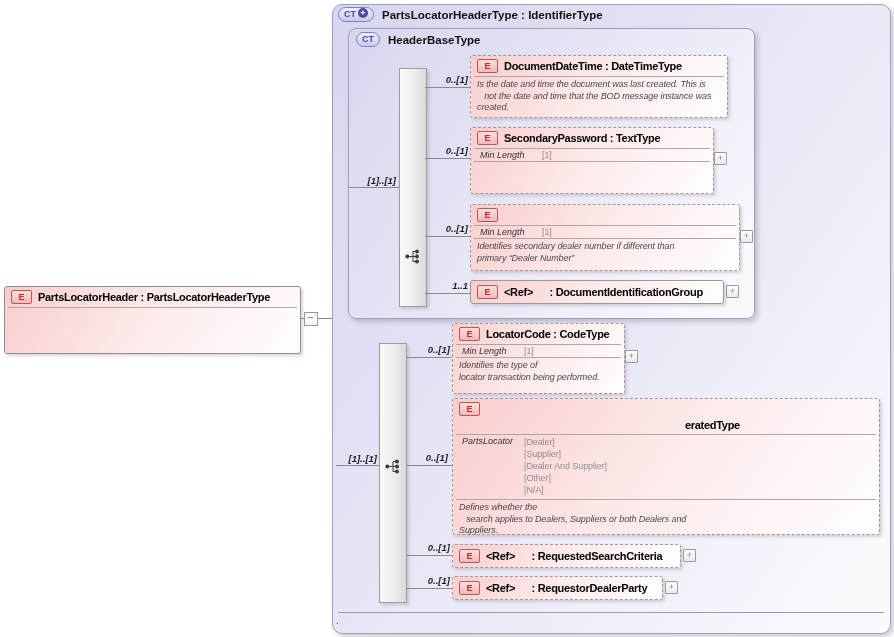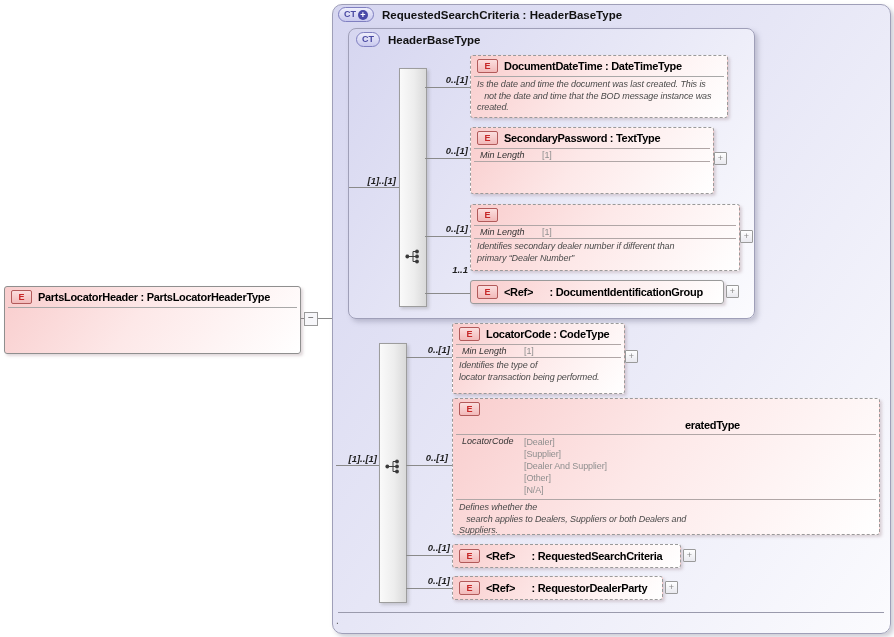--- a/index.html
+++ b/index.html
@@ -5,21 +5,21 @@
   html,body{margin:0;padding:0;background:#ffffff;}
   #canvas{position:relative;width:894px;height:637px;background:#ffffff;overflow:hidden;
           font-family:"Liberation Sans", sans-serif;}
 
   
   .ct-box{position:absolute;border:1px solid #9f9fb8;border-radius:10px;
           background:linear-gradient(125deg,#d6d6f0 0%,#e6e6f6 45%,#fbfbfe 100%);
           box-shadow:3px 3px 5px rgba(110,110,135,.35);}
   .ct-title{position:absolute;display:flex;align-items:center;gap:8px;
             font-size:11.5px;font-weight:bold;color:#111;white-space:nowrap;}
-  .ct-icon{display:inline-flex;align-items:center;gap:2px;height:13px;padding:0 5px;
+  .ct-icon{display:inline-flex;gap:2px;height:13px;padding:0 5px;
            border:1px solid #7f7fc0;border-radius:8px;color:#4a4aa2;font-size:9px;
            font-weight:bold;background:linear-gradient(#eeeefc,#c9c9ee);line-height:13px;}
   .ct-plus{display:inline-block;width:10px;height:10px;border-radius:50%;background:#4949a8;
            color:#fff;font-size:9px;line-height:10px;text-align:center;font-weight:bold;}
 
   
   .ebox{position:absolute;border:1px dashed #9a9a9a;border-radius:3px;
         background:linear-gradient(125deg,#f9cdcd 0%,#fde8e8 45%,#ffffff 100%);
         box-shadow:2px 2px 3px rgba(150,120,130,.3);}
   .ebox.solid{border-style:solid;}
@@ -58,21 +58,21 @@
 <body>
 
 <div id="canvas">
 
   <div class="ct-box" style="left:332px;top:4px;width:557px;height:628px;"></div>
   <div class="ct-title" style="left:338px;top:7px;">
     <span class="ct-icon">
         <span>CT</span>
         <span class="ct-plus">+</span>
       </span>
-    <span>RequestedSearchCriteria : HeaderBaseType</span>
+    <span>PartsLocatorHeaderType : IdentifierType</span>
   </div>
   <div class="footer-line" style="left:338px;top:612px;width:546px;"></div>
   <div class="footer-dot" style="left:336px;top:615px;">.</div>
 
   <div class="ct-box" style="left:348px;top:28px;width:405px;height:289px;border-radius:8px;"></div>
   <div class="ct-title" style="left:356px;top:32px;">
     <span class="ct-icon">
         <span>CT</span>
       </span>
     <span>HeaderBaseType</span>
@@ -93,21 +93,21 @@
   <div class="hline" style="left:425px;top:87px;width:45px;"></div>
   <div class="card" style="left:424px;top:74px;width:44px;">0..[1]</div>
 
   <div class="hline" style="left:425px;top:158px;width:45px;"></div>
   <div class="card" style="left:424px;top:145px;width:44px;">0..[1]</div>
 
   <div class="hline" style="left:425px;top:236px;width:45px;"></div>
   <div class="card" style="left:424px;top:223px;width:44px;">0..[1]</div>
 
   <div class="hline" style="left:425px;top:293px;width:45px;"></div>
-  <div class="card" style="left:424px;top:264px;width:44px;">1..1</div>
+  <div class="card" style="left:424px;top:280px;width:44px;">1..1</div>
 
   <div class="ebox" style="left:470px;top:55px;width:256px;height:61px;">
     <div class="box-hdr">
       <span class="e-icon">E</span>
       <span class="box-title">DocumentDateTime : DateTimeType</span>
     </div>
     <div class="sep"></div>
     <div class="ann">Is the date and time the document was last created. This is
    not the date and time that the BOD message instance was
 created.</div>
@@ -183,21 +183,21 @@
 locator transaction being performed.</div>
   </div>
   <div class="plusbtn" style="left:625px;top:350px;">+</div>
 
   <div class="ebox" style="left:452px;top:398px;width:426px;height:135px;">
     <div class="box-hdr">
       <span class="e-icon">E</span>
     </div>
     <div class="box-title" style="padding:0 6px 3px 232px;">eratedType</div>
     <div class="facet" style="padding-bottom:3px;">
-      <span class="facet-label">LocatorCode</span>
+      <span class="facet-label">PartsLocator</span>
       <span class="enum-list">
         <div>[Dealer]</div>
         <div>[Supplier]</div>
         <div>[Dealer And Supplier]</div>
         <div>[Other]</div>
         <div>[N/A]</div>
       </span>
     </div>
     <div class="ann">Defines whether the
    search applies to Dealers, Suppliers or both Dealers and

